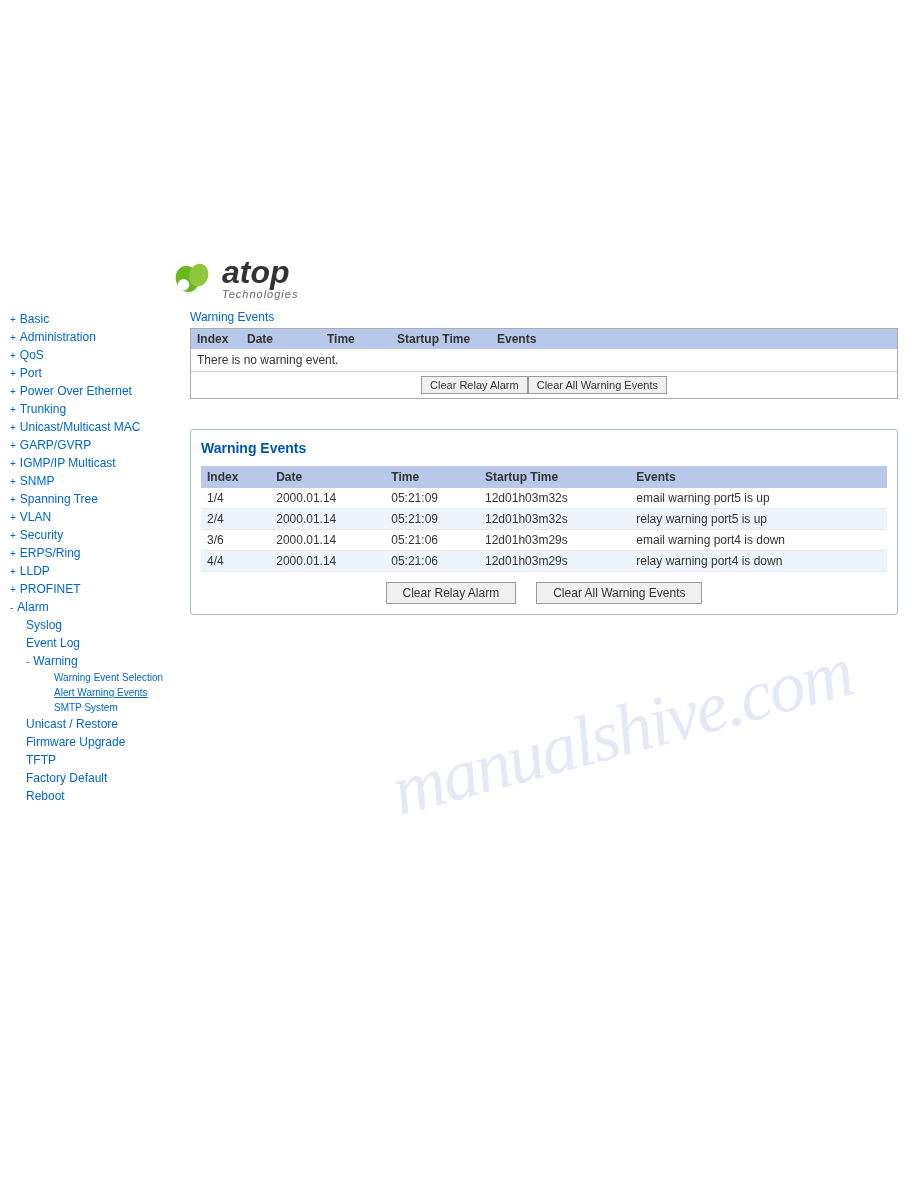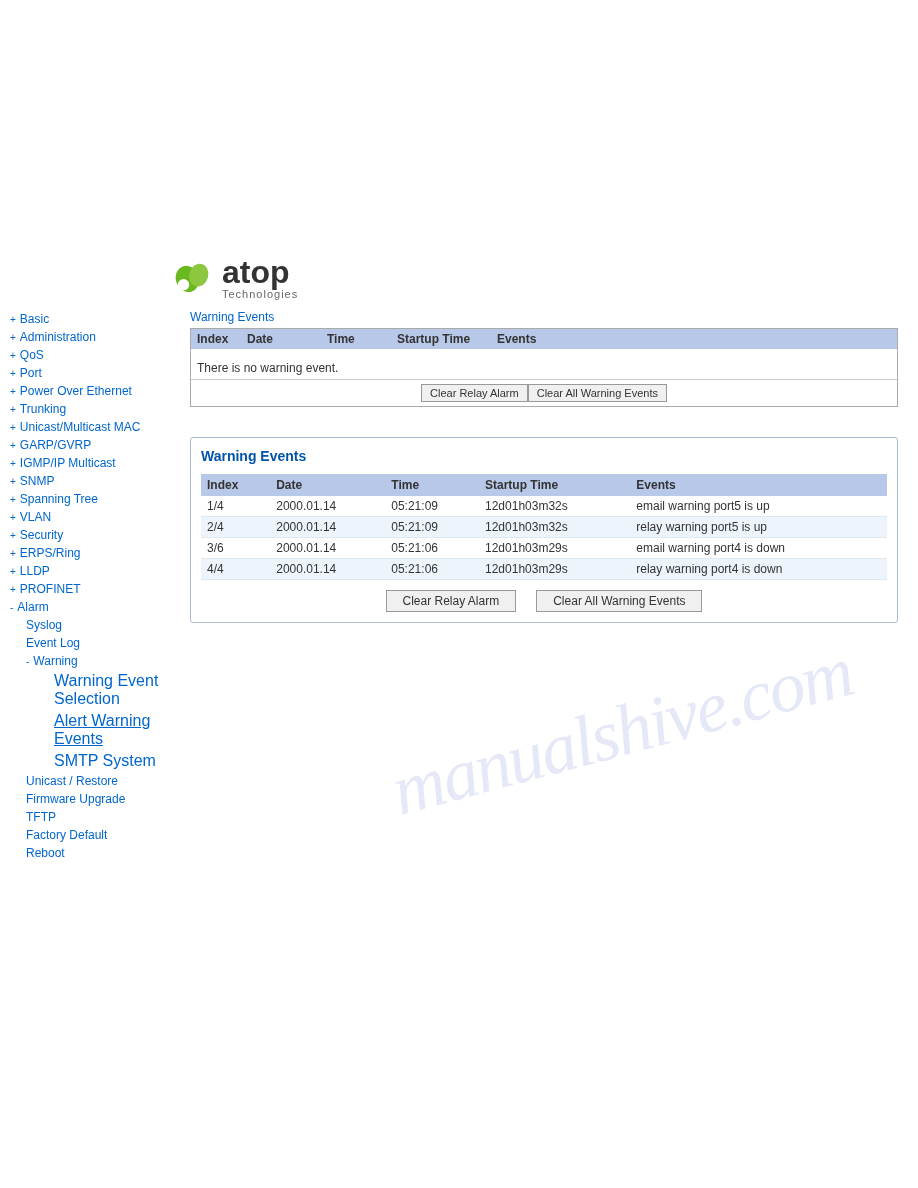--- a/index.html
+++ b/index.html
@@ -18,20 +18,21 @@
       width: 918px;
       min-height: 1188px;
     }
 
     .top-area {
       height: 310px;
       background: #fff;
       display: flex;
       align-items: flex-end;
       padding: 0 8px 10px 170px;
+      font-style: italic;
     }
 
     .logo-area {
       display: flex;
       align-items: center;
     }
 
     .logo-icon {
       width: 48px;
       height: 40px;
@@ -92,21 +93,21 @@
     .sidebar-sub .sidebar-item {
       font-size: 12px;
       color: #0066cc;
     }
 
     .sidebar-sub2 {
       padding-left: 28px;
     }
 
     .sidebar-sub2 .sidebar-item {
-      font-size: 16px;
+      font-size: 10px;
       color: #0066cc;
     }
 
     .sidebar-item.underlined { text-decoration: underline; }
 
     
     .content-area {
       flex: 1;
       padding: 0 20px;
     }
@@ -142,21 +143,20 @@
     .warning-table-header .col-index { width: 50px; }
     .warning-table-header .col-date { width: 80px; }
     .warning-table-header .col-time { width: 70px; }
     .warning-table-header .col-startup { width: 100px; }
     .warning-table-header .col-events { flex: 1; }
 
     .warning-table-body {
       padding: 4px 6px;
       min-height: 20px;
       font-size: 12px;
-      margin-top: 8px;
     }
 
     .warning-table-body .no-event {
       color: #333;
     }
 
     .warning-table-footer {
       display: flex;
       justify-content: center;
       gap: 0;

